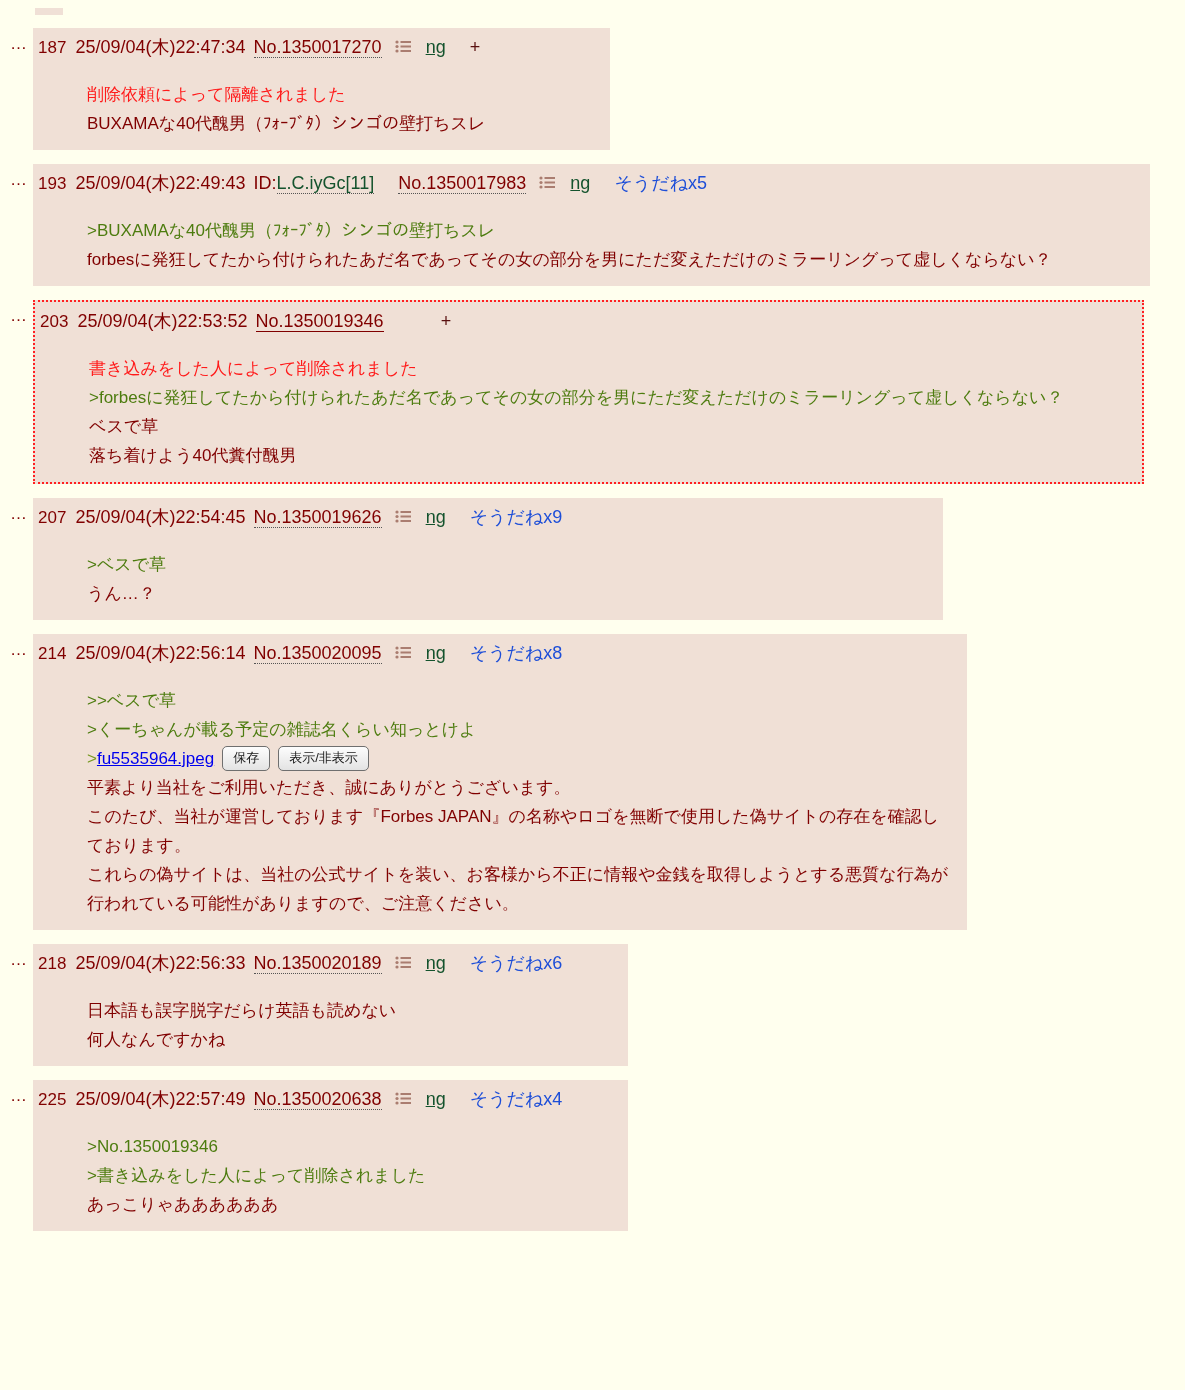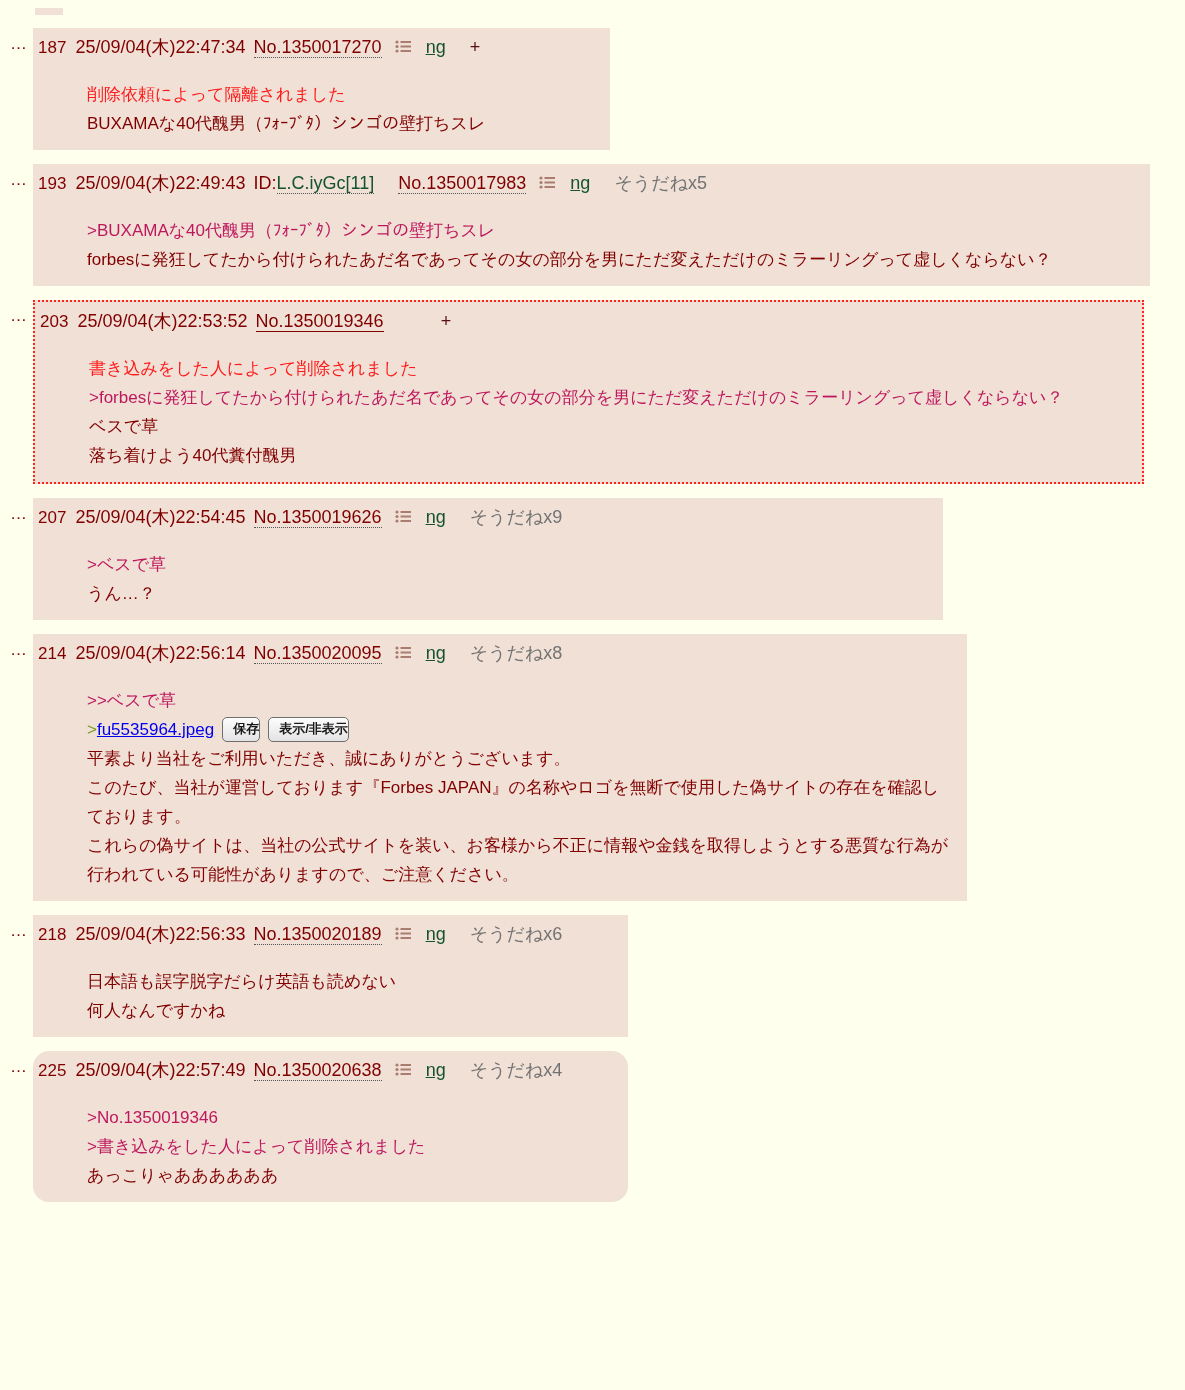--- a/index.html
+++ b/index.html
@@ -80,53 +80,53 @@
     margin-right: 15px;
     cursor: pointer;
   }
   .ng-link {
     color: #14532d;
     text-decoration: underline;
     cursor: pointer;
     margin-right: 24px;
   }
   .sodane {
-    color: #737373;
+    color: #1d4ed8;
     cursor: pointer;
   }
   .plus {
     color: #5a1010;
     cursor: pointer;
   }
   .plus.gap-lg { margin-left: 44px; }
   blockquote {
     margin: 20px 0 0 49px;
     padding: 0;
     font-size: 17px;
     line-height: 29px;
   }
   .ln { min-height: 29px; }
   .ln-text  { color: #800000; }
-  .ln-quote { color: #be185d; }
+  .ln-quote { color: #4d7c0f; }
   .ln-red   { color: #ff1a1a; }
   .file-line { color: #789922; }
   .file-link {
     color: #0000EE;
     text-decoration: underline;
     cursor: pointer;
   }
   .fu-btn {
     font-family: "Liberation Sans", "DejaVu Sans", sans-serif;
     font-size: 13px;
-    font-weight: bold;
+    font-weight: normal;
     color: #1a1a1a;
     background: linear-gradient(#fdfdfd, #e3e3e3);
     border: 1px solid #6f6f6f;
     border-radius: 5px;
-    padding: 2px 0 3px 10px;
+    padding: 2px 10px 3px 10px;
     margin-left: 8px;
     vertical-align: 2px;
     cursor: pointer;
   }
 </style>
 </head>
 <body>
 
 <div class="top-remnant"></div>
 
@@ -221,20 +221,21 @@
               <circle cx="2" cy="7.5" r="1.6"></circle>
               <circle cx="2" cy="12" r="1.6"></circle>
               <rect x="5.5" y="2" width="10.5" height="2"></rect>
               <rect x="5.5" y="6.5" width="10.5" height="2"></rect>
               <rect x="5.5" y="11" width="10.5" height="2"></rect>
             </g>
           </svg></span><a class="ng-link">ng</a><a class="sodane">そうだねx8</a>
     </div>
     <blockquote>
       <div class="ln ln-quote">&gt;&gt;ベスで草</div>
+      <div class="ln ln-quote">&gt;くーちゃんが載る予定の雑誌名くらい知っとけよ</div>
       <div class="ln file-line"><span>&gt;</span><a class="file-link">fu5535964.jpeg</a><button class="fu-btn">保存</button><button class="fu-btn">表示/非表示</button></div>
       <div class="ln ln-text">平素より当社をご利用いただき、誠にありがとうございます。</div>
       <div class="ln ln-text">このたび、当社が運営しております『Forbes JAPAN』の名称やロゴを無断で使用した偽サイトの存在を確認しております。</div>
       <div class="ln ln-text">これらの偽サイトは、当社の公式サイトを装い、お客様から不正に情報や金銭を取得しようとする悪質な行為が行われている可能性がありますので、ご注意ください。</div>
     </blockquote>
   </div>
 </div>
 
 <div class="post-row">
   <span class="dots">…</span>
@@ -253,21 +254,21 @@
     </div>
     <blockquote>
       <div class="ln ln-text">日本語も誤字脱字だらけ英語も読めない</div>
       <div class="ln ln-text">何人なんですかね</div>
     </blockquote>
   </div>
 </div>
 
 <div class="post-row">
   <span class="dots">…</span>
-  <div class="post" style="width:595px;border-radius:16px;">
+  <div class="post" style="width:595px;">
     <div class="post-head">
       <span class="counter">225</span><span class="date">25/09/04(木)22:57:49</span><a class="no-link">No.1350020638</a><span class="list-icon"><svg width="16" height="15" viewBox="0 0 16 15">
             <g fill="#aa7d70">
               <circle cx="2" cy="3" r="1.6"></circle>
               <circle cx="2" cy="7.5" r="1.6"></circle>
               <circle cx="2" cy="12" r="1.6"></circle>
               <rect x="5.5" y="2" width="10.5" height="2"></rect>
               <rect x="5.5" y="6.5" width="10.5" height="2"></rect>
               <rect x="5.5" y="11" width="10.5" height="2"></rect>
             </g>

